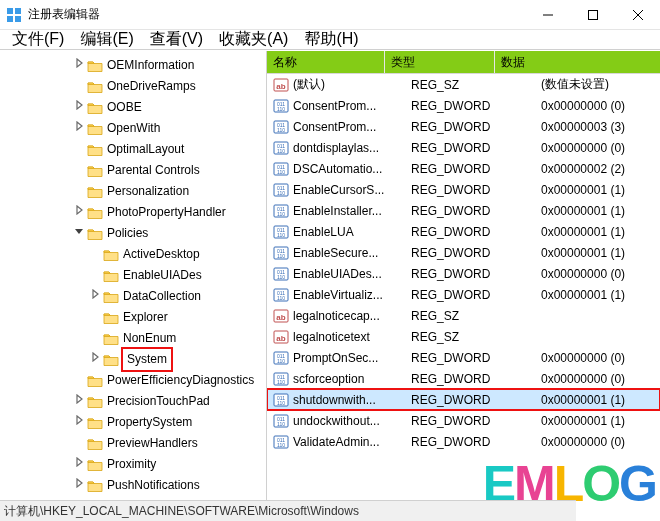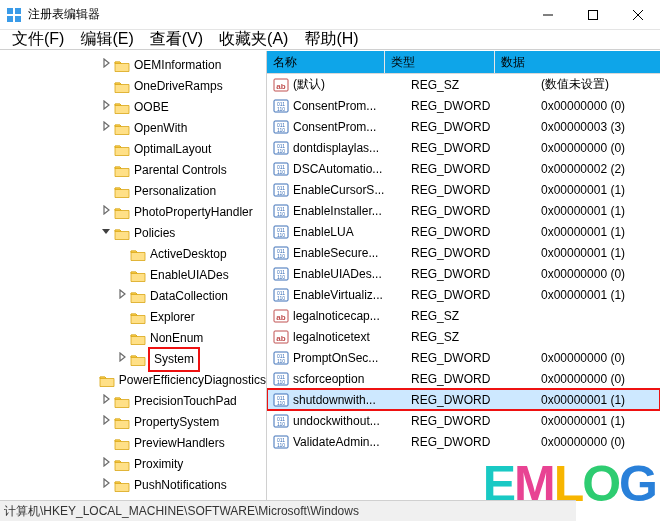--- a/index.html
+++ b/index.html
@@ -59,21 +59,20 @@
     flex: 1;
     overflow: hidden;
     position: relative;
   }
   
   .tree { font-size: 12px; line-height: 21px; }
   .tree-row {
     display: flex; align-items: center;
     height: 21px;
     white-space: nowrap;
-    margin-left: 27px;
   }
   .tree-spacer { display: inline-block; }
   .tree-expander {
     width: 14px; text-align: center; color: #6a6a6a;
     font-size: 12px; display: inline-block;
     transform: translateY(-1px);
   }
   .folder-icon {
     width: 16px; height: 14px;
     margin: 0 4px 0 1px;
@@ -86,21 +85,21 @@
   .tree-row.sel-red .tree-label {
     border: 2px solid #e11;
     padding: 0 4px;
     margin-left: -2px;
   }
   
   .list-header {
     display: flex;
     height: 23px;
     border-bottom: 1px solid #d8d8d8;
-    background: #0ea5e9;
+    background: #84cc16;
   }
   .col { display: flex; align-items: center; padding: 0 6px; font-size: 12px; color: #000; border-right: 1px solid #e6e6e6; }
   .col-name { width: 118px; }
   .col-type { width: 110px; }
   .col-data { flex: 1; border-right: none; }
   .list-body { }
   .list-row {
     display: flex; align-items: center;
     height: 21px;
     font-size: 12px;

